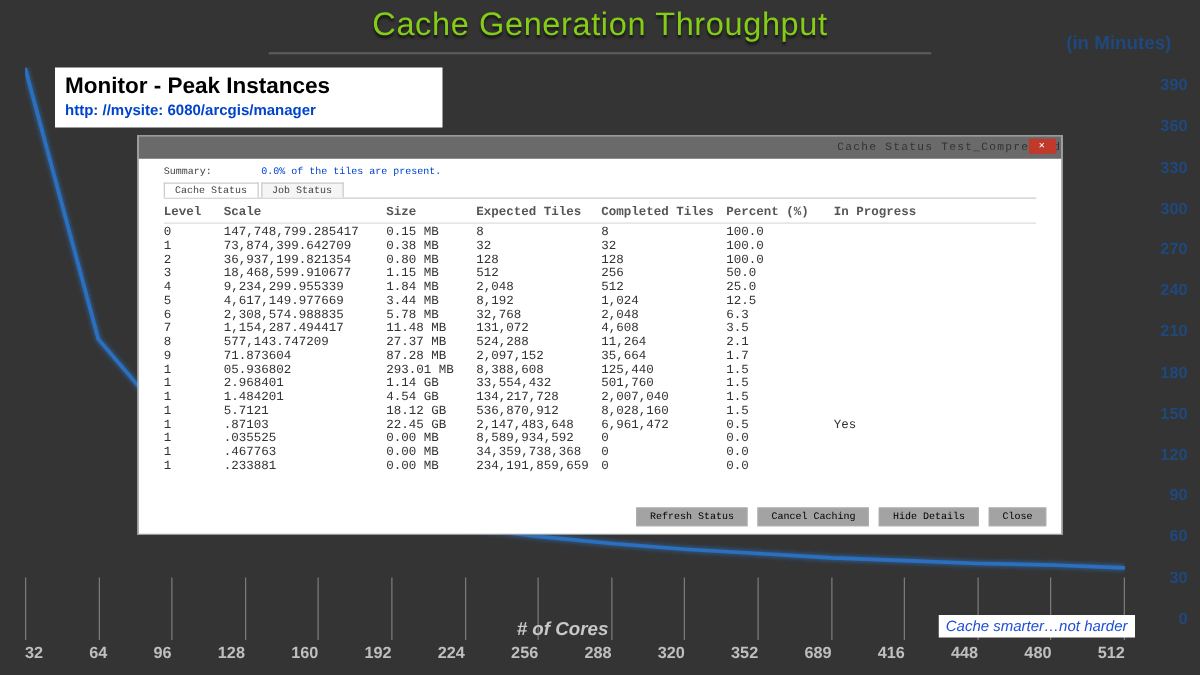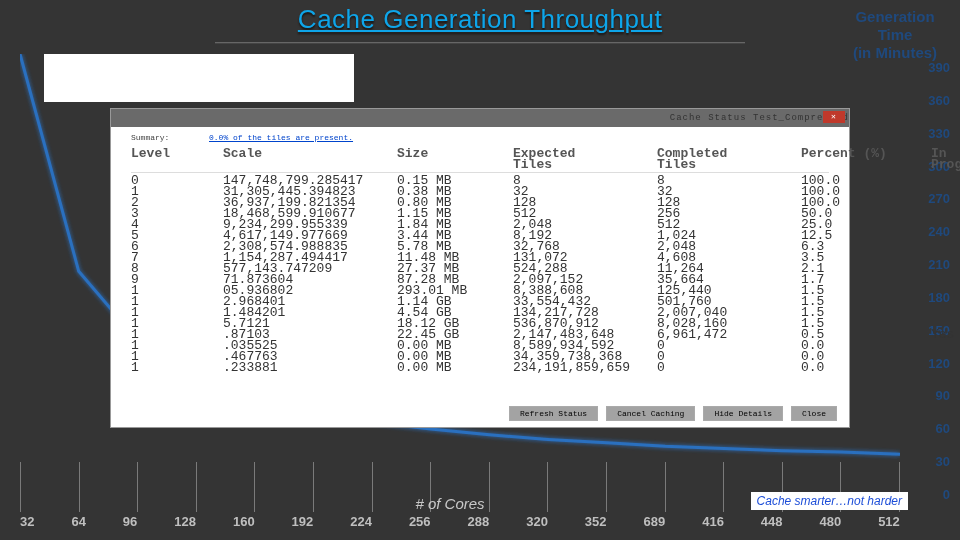--- a/index.html
+++ b/index.html
@@ -1,45 +1,44 @@
 <!DOCTYPE html>
 <html><head>
 <meta charset="utf-8">
 <style>
   * { box-sizing: border-box; margin: 0; padding: 0; }
   html, body { width: 960px; height: 540px; overflow: hidden; font-family: "Segoe UI", Arial, sans-serif; }
   body { background: #343434; position: relative; }
 
   .title-bar {
     position: absolute; top: 4px; left: 0; right: 0; height: 40px;
-    text-align: center; color: #0ea5e9; font-size: 26px; font-weight: 300;
+    text-align: center; color: #84cc16; font-size: 26px; font-weight: 300;
     letter-spacing: 0.5px;
     text-shadow: 0 2px 2px rgba(0,0,0,0.6);
-    text-decoration: underline;
   }
   .title-underline {
     position: absolute; top: 42px; left: 215px; width: 530px; height: 2px;
     background: linear-gradient(to bottom, #777, #333);
   }
 
   .yaxis-title {
     position: absolute; top: 8px; right: 10px; width: 110px;
     color: #1f497d; font-size: 15px; font-weight: 700; text-align: center;
     line-height: 1.2;
   }
   .yaxis-labels {
     position: absolute; top: 60px; right: 10px; width: 40px;
     display: flex; flex-direction: column; justify-content: space-between;
     height: 442px; text-align: right;
   }
   .yaxis-labels span { color: #1f497d; font-size: 13px; font-weight: 700; }
 
   .xaxis-title {
     position: absolute; bottom: 28px; left: 0; right: 60px;
-    text-align: center; color: #c8c8c8; font-size: 15px; font-weight: 400; font-style: italic;
+    text-align: center; color: #c8c8c8; font-size: 15px; font-weight: 700; font-style: italic;
   }
   .xaxis-labels {
     position: absolute; bottom: 8px; left: 20px; right: 60px; height: 18px;
     display: flex; justify-content: space-between;
   }
   .xaxis-labels span { color: #bfbfbf; font-size: 13px; font-weight: 600; }
 
   .xaxis-ticks {
     position: absolute; bottom: 28px; left: 20px; right: 60px; height: 50px;
     display: flex; justify-content: space-between;
@@ -74,32 +73,31 @@
     position: absolute; right: 4px; top: 2px; width: 22px; height: 12px;
     background: #c0392b; color: #fff; font-size: 8px; line-height: 12px;
     text-align: center; cursor: pointer;
   }
   .dialog-body {
     padding: 6px 20px; font-family: "Courier New", monospace;
     font-size: 8px; color: #444;
   }
   .summary-row { display: flex; margin-bottom: 2px; filter: blur(0.4px); }
   .summary-row .lbl { width: 78px; }
-  .summary-row .val { color: #0044cc; text-decoration: underline; }
+  .summary-row .val { color: #0044cc; }
   .tabs { margin-top: 4px; border-bottom: 1px solid #ccc; display: flex; filter: blur(0.4px); }
   .tab { padding: 1px 8px; border: 1px solid #ccc; border-bottom: none; background: #f5f5f5; margin-right: 2px; font-size: 8px; }
   .tab.active { background: #fff; }
 
   .table { width: 100%; margin-top: 6px; }
   .table-head, .table-row {
     display: grid;
     grid-template-columns: 48px 130px 72px 100px 100px 86px 1fr;
-    font-size: 13px; line-height: 11px;
+    font-size: 10px; line-height: 11px;
     filter: blur(0.5px);
-    gap: 44px;
   }
   .table-head { color: #555; border-bottom: 1px solid #ddd; padding-bottom: 2px; margin-bottom: 2px; font-weight: 700; }
   .table-row { color: #333; }
 
   .dialog-buttons {
     position: absolute; bottom: 6px; right: 12px; display: flex; gap: 8px;
     filter: blur(0.5px);
   }
   .dialog-buttons button {
     font-family: "Courier New", monospace; font-size: 8px;
@@ -112,21 +110,21 @@
     font-size: 12px; font-style: italic; padding: 2px 6px; color: #1d4ed8;
   }
 </style>
 </head>
 <body>
 
 <div class="title-bar">Cache Generation Throughput</div>
 <div class="title-underline"></div>
 
 <div class="yaxis-title">
-  <span>Generation Time</span><br>
+  <br>
   <span>(in Minutes)</span>
 </div>
 <div class="yaxis-labels" id="yaxis">
     <span>390</span>
     <span>360</span>
     <span>330</span>
     <span>300</span>
     <span>270</span>
     <span>240</span>
     <span>210</span>
@@ -184,31 +182,37 @@
         <feMerge>
           <feMergeNode in="b"></feMergeNode>
           <feMergeNode in="SourceGraphic"></feMergeNode>
         </feMerge>
       </filter>
   </defs>
   <polyline id="chartPoly" fill="none" stroke="#2a6fbf" stroke-width="3" filter="url(#glow)" points="0.0,0.0 58.7,217.3 117.3,285.9 176.0,325.9 234.7,345.4 293.3,359.1 352.0,368.2 410.7,375.1 469.3,380.8 528.0,385.4 586.7,388.8 645.3,392.3 704.0,394.5 762.7,396.8 821.3,398.0 880.0,400.3"></polyline>
 </svg>
 
 <div class="caption-box">
+  <h2>Monitor - Peak Instances</h2>
+  <div class="url">http: //mysite: 6080/arcgis/manager</div>
 </div>
 
 <div class="dialog">
   <div class="dialog-title">
     <span>Cache Status    Test_Compressed</span>
     <div class="dialog-close">✕</div>
   </div>
   <div class="dialog-body">
     <div class="summary-row">
       <span class="lbl">Summary:</span>
       <span class="val">0.0% of the tiles are present.</span>
+    </div>
+    <div class="tabs">
+      <div class="tab active">Cache Status</div>
+      <div class="tab">Job Status</div>
     </div>
     <div class="table">
       <div class="table-head" id="thead">
           <div>Level</div>
           <div>Scale</div>
           <div>Size</div>
           <div>Expected Tiles</div>
           <div>Completed Tiles</div>
           <div>Percent (%)</div>
           <div>In Progress</div>
@@ -218,21 +222,21 @@
             <div>0</div>
             <div>147,748,799.285417</div>
             <div>0.15 MB</div>
             <div>8</div>
             <div>8</div>
             <div>100.0</div>
             <div></div>
           </div>
           <div class="table-row">
             <div>1</div>
-            <div>31,305,445.394823</div>
+            <div>73,874,399.642709</div>
             <div>0.38 MB</div>
             <div>32</div>
             <div>32</div>
             <div>100.0</div>
             <div></div>
           </div>
           <div class="table-row">
             <div>2</div>
             <div>36,937,199.821354</div>
             <div>0.80 MB</div>

